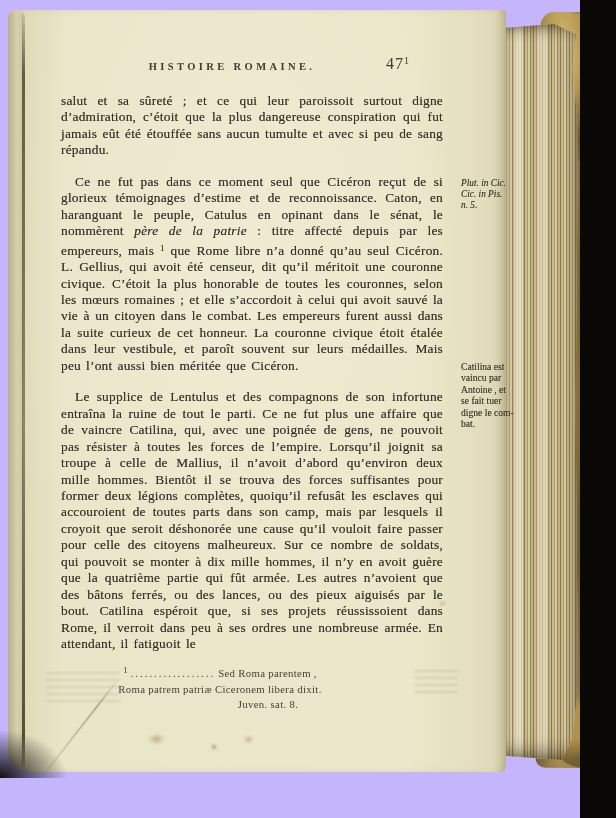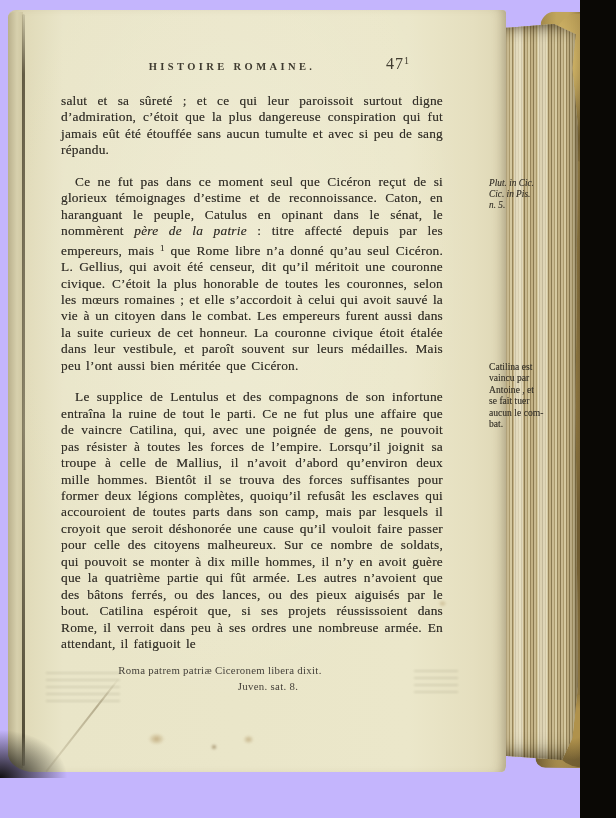--- a/index.html
+++ b/index.html
@@ -93,21 +93,21 @@
     position:absolute; left:46px; top:78px; width:412px;
     font-size:13.4px; line-height:16.45px; text-align:justify;
     color:#34312a; letter-spacing:.2px; word-spacing:1.6px;
     text-shadow:0 0 .5px rgba(45,42,32,.55);
   }
   .text-area p{ margin:15px; }
   .text-area p.indent{ text-indent:14px; }
   .fn-mark{ font-size:9px; vertical-align:4px; letter-spacing:0; }
   .ital{ font-style:italic; }
   
-  .margin-note{ position:absolute; color:#3c382e; text-shadow:0 0 .4px rgba(45,42,32,.5);margin-left:28px; }
+  .margin-note{ position:absolute; color:#3c382e; text-shadow:0 0 .4px rgba(45,42,32,.5); }
   .note1{ left:461px; top:178px; width:56px; font-style:italic; font-size:9.3px; line-height:11px; }
   .note2{ left:461px; top:361px; width:58px; font-size:9.6px; line-height:11.4px; }
   
   .footnote{
     position:absolute; left:84px; top:663px; width:272px;
     font-size:10.8px; line-height:15.5px; color:#45413a; text-align:center;
     letter-spacing:.3px;
   }
   .footnote .dots{ letter-spacing:2px; }
   .fn-source{ padding-left:96px; }
@@ -161,25 +161,28 @@
     <div>Plut. in Cic.</div>
     <div>Cic. in Pis.</div>
     <div>n. 5.</div>
   </div>
 
   <div class="margin-note note2">
     <div>Catilina est</div>
     <div>vaincu par</div>
     <div>Antoine , et</div>
     <div>se fait tuer</div>
-    <div>aucun le com-</div>
+    <div>digne le com-</div>
     <div>bat.</div>
   </div>
 
   <div class="footnote">
+    <div><span class="fn-mark">1</span>
+      <span class="dots">..................</span>
+      <span>Sed Roma parentem ,</span></div>
     <div>Roma patrem patriæ Ciceronem libera dixit.</div>
     <div class="fn-source">Juven. sat. 8.</div>
   </div>
 
   <div class="spot spot1"></div>
   <div class="spot spot2"></div>
   <div class="spot spot3"></div>
   <div class="spot spot4"></div>
   <div class="crease"></div>
   <div class="ghost ghost1"></div>

